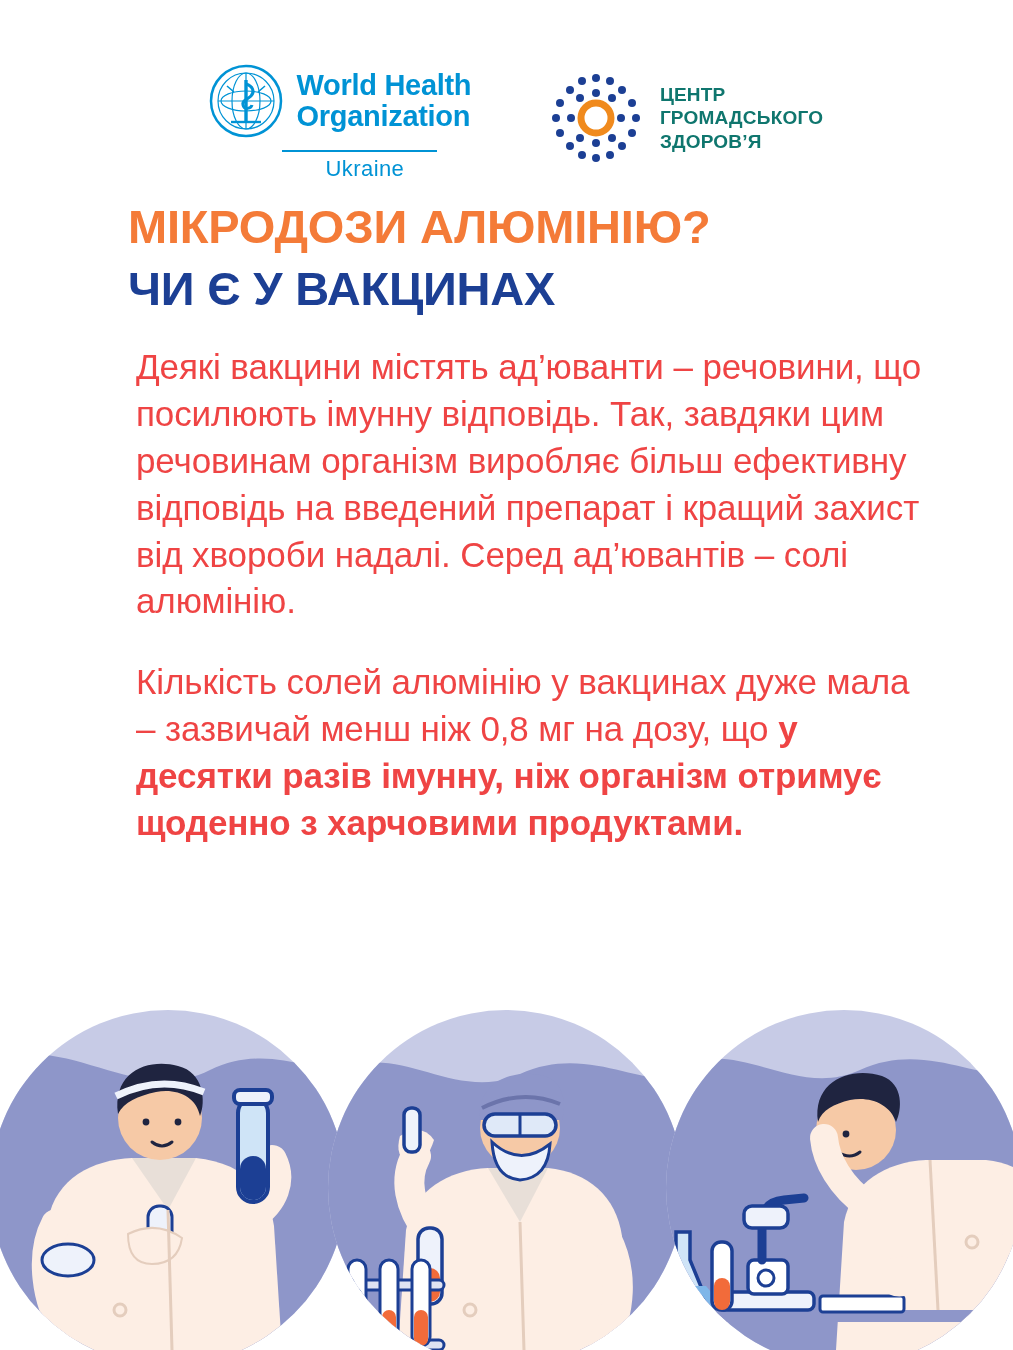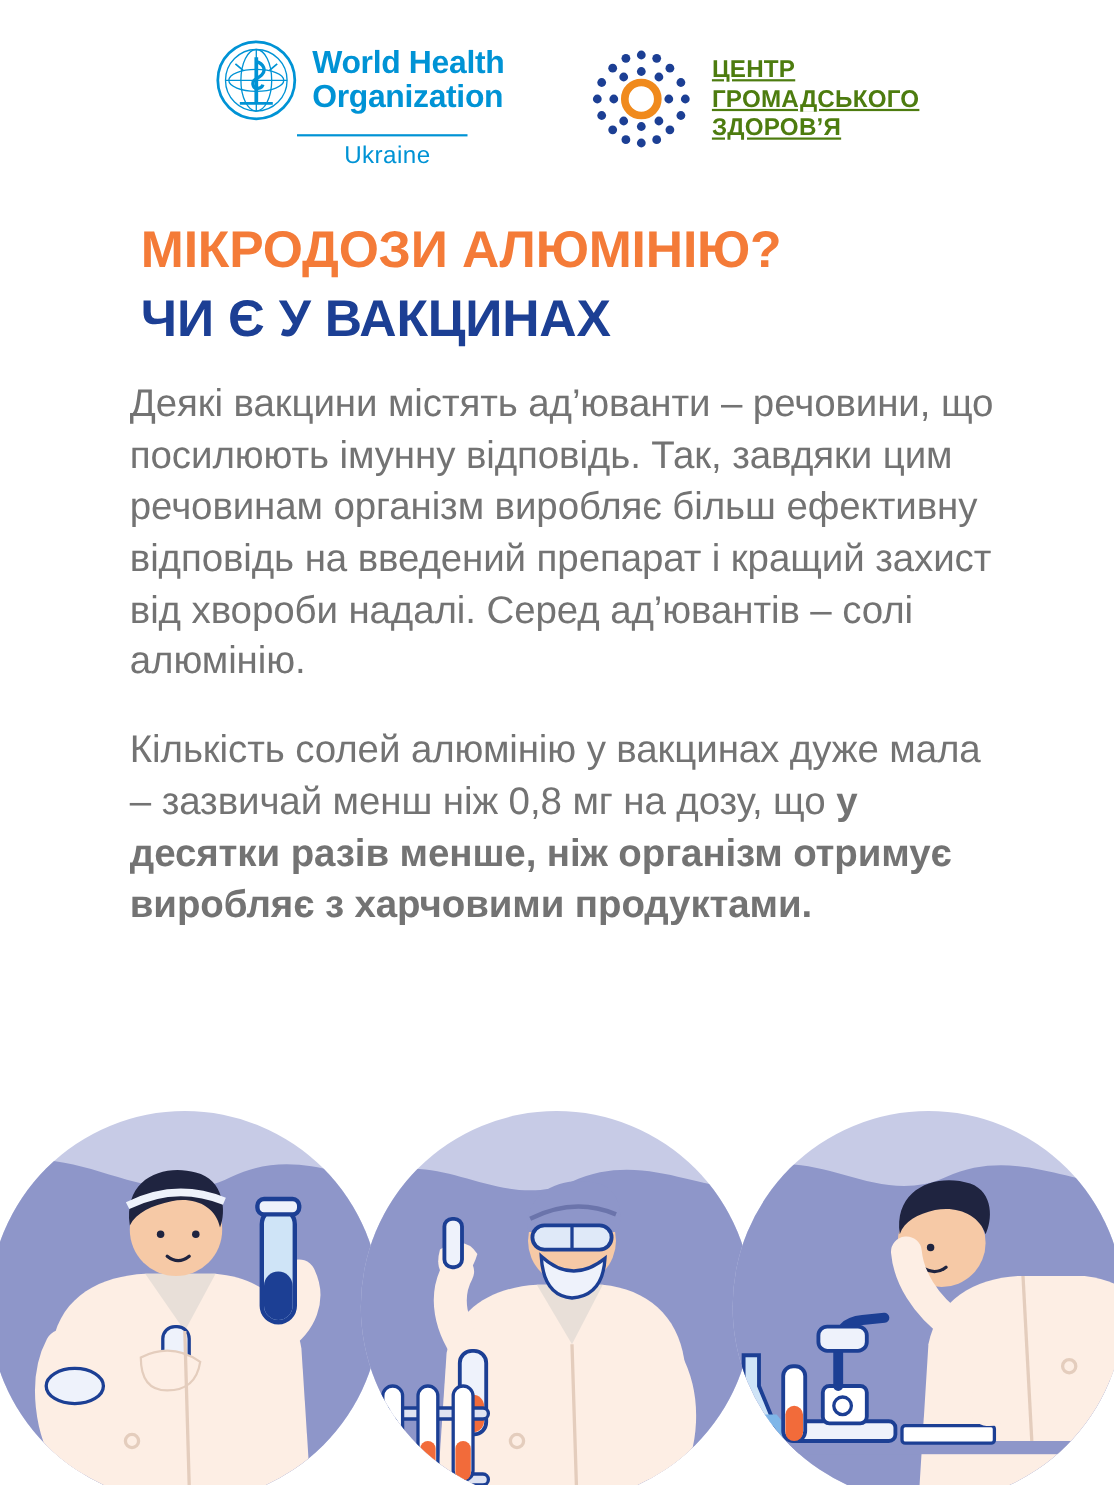--- a/index.html
+++ b/index.html
@@ -14,21 +14,21 @@
     position: relative;
     width: 1013px;
     height: 1350px;
     background: #ffffff;
     overflow: hidden;
   }
 
   
   .logo-row {
     position: absolute;
-    top: 36px;
+    top: 64px;
     left: 0;
     width: 1013px;
     height: 125px;
     display: flex;
     align-items: flex-start;
     justify-content: center;
     gap: 60px;
   }
   .who-logo {
     display: flex;
@@ -72,25 +72,24 @@
     gap: 18px;
     margin-top: 8px;
   }
   .phc-mark {
     width: 92px;
     height: 92px;
     flex: 0 0 auto;
   }
   .phc-words {
     font-weight: bold;
-    font-size: 22px;
+    font-size: 19px;
     line-height: 1.22;
-    color: #4d7c0f;
+    color: #0f766e;
     letter-spacing: 0.2px;
-    text-decoration: underline;
   }
 
   
   .headline {
     position: absolute;
     top: 196px;
     left: 128px;
     width: 790px;
   }
   .headline .line {
@@ -99,23 +98,23 @@
     line-height: 1.32;
     letter-spacing: -0.2px;
   }
   .headline .l1 { color: #1c3f94; }
   .headline .l2 { color: #f47b38; }
 
   
   .body-copy {
     position: absolute;
     top: 344px;
-    left: 118px;
+    left: 136px;
     width: 800px;
-    color: #737373;
+    color: #ef4444;
   }
   .para {
     font-size: 35px;
     line-height: 1.34;
     margin: 0 0 34px 0;
     letter-spacing: -0.1px;
   }
   .para:last-child { margin-bottom: 0; }
   .para b { font-weight: bold; }
 
@@ -201,21 +200,21 @@
     </div>
   </div>
 
   <div class="headline">
     <div class="line l2">МІКРОДОЗИ АЛЮМІНІЮ?</div>
     <div class="line l1">ЧИ Є У ВАКЦИНАХ</div>
   </div>
 
   <div class="body-copy">
     <p class="para">Деякі вакцини містять ад’юванти – речовини, що посилюють імунну відповідь. Так, завдяки цим речовинам організм виробляє більш ефективну відповідь на введений препарат і кращий захист від хвороби надалі. Серед ад’ювантів – солі алюмінію.</p>
-    <p class="para"><span>Кількість солей алюмінію у вакцинах дуже мала – зазвичай менш ніж 0,8 мг на дозу, що </span><b>у десятки разів менше, ніж організм отримує виробляє з харчовими продуктами.</b></p>
+    <p class="para"><span>Кількість солей алюмінію у вакцинах дуже мала – зазвичай менш ніж 0,8 мг на дозу, що </span><b>у десятки разів імунну, ніж організм отримує щоденно з харчовими продуктами.</b></p>
   </div>
 
   <div class="illustration">
     <svg viewBox="0 0 1013 340" width="1013" height="340" aria-hidden="true">
       <defs>
         <clipPath id="c1">
             <circle cx="168" cy="178" r="178"></circle>
           </clipPath>
         <clipPath id="c2">
             <circle cx="506" cy="178" r="178"></circle>

